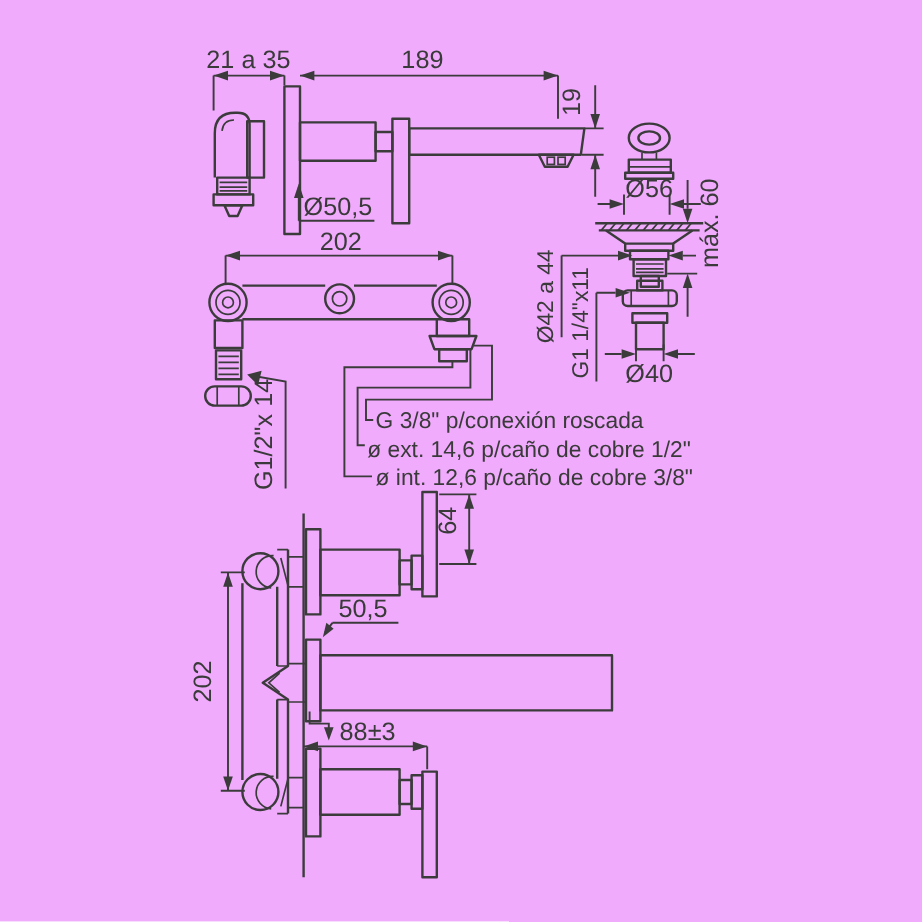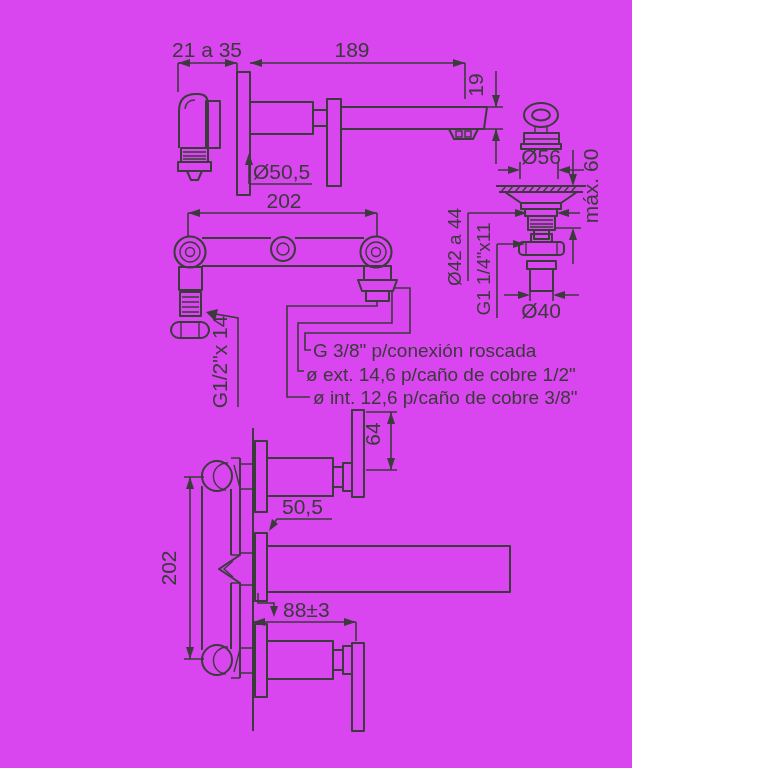--- a/index.html
+++ b/index.html
@@ -1,16 +1,16 @@
 <!DOCTYPE html>
 <html><head>
 <meta charset="utf-8">
 <style>
   html,body{margin:0;padding:0;background:#fff;}
-  .canvas{width:632px;height:768px;background:#d946ef;position:relative;overflow:hidden;}
+  .canvas{width:768px;height:768px;background:#f0abfc;position:relative;overflow:hidden;}
   svg{display:block;}
   .part{stroke:#3b3b3b;stroke-width:2;fill:none;stroke-linejoin:round;stroke-linecap:butt;}
   .thin{stroke:#3b3b3b;stroke-width:1.4;fill:none;}
   .dim{stroke:#3b3b3b;stroke-width:1.6;fill:none;}
   .arr{fill:#3b3b3b;stroke:none;}
   text{font-family:"Liberation Sans","DejaVu Sans",sans-serif;fill:#3a3a3a;}
   .t21{font-size:21px;}
   .t19{font-size:19px;}
 </style>
 </head>

